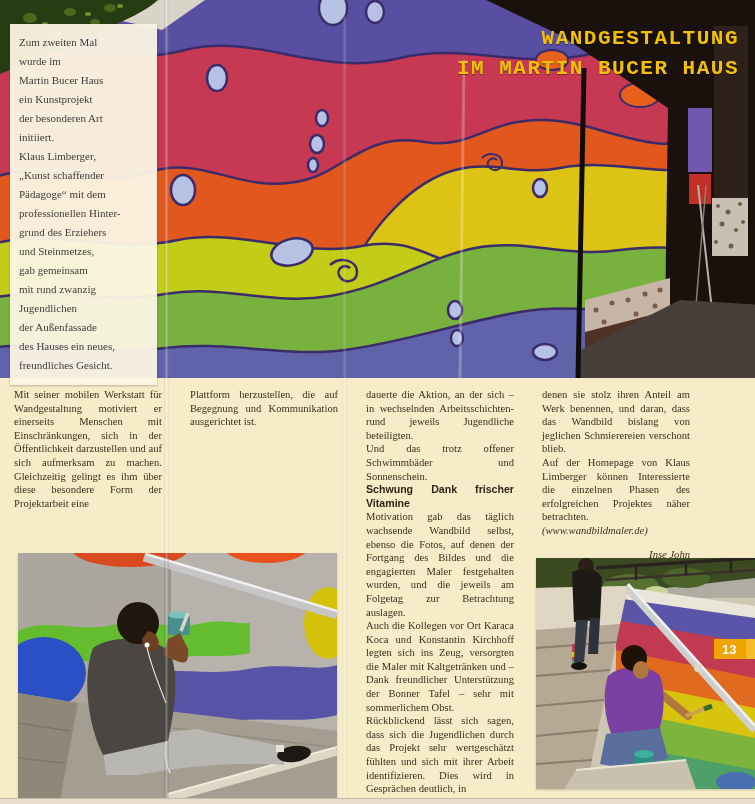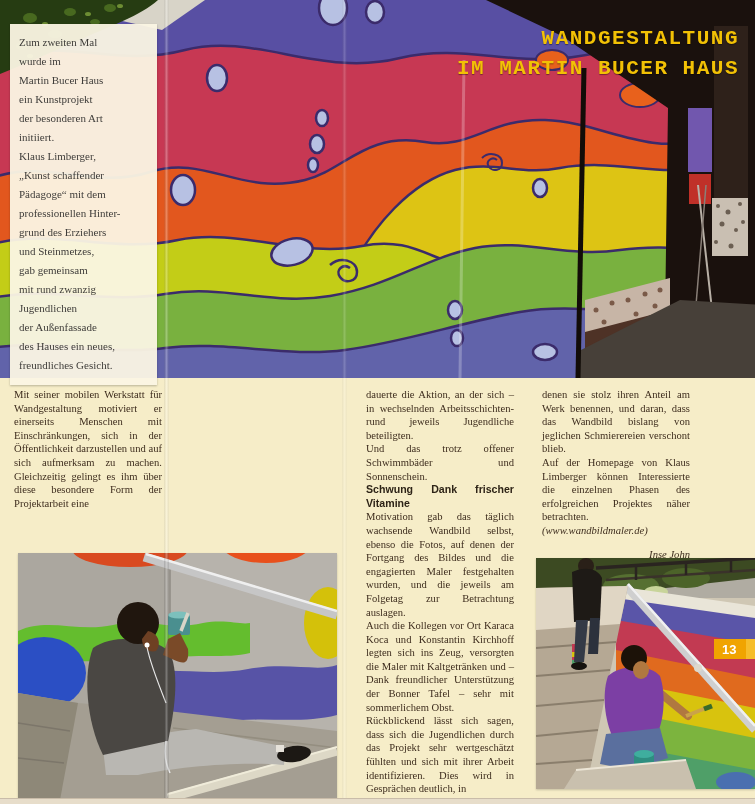--- a/index.html
+++ b/index.html
@@ -161,20 +161,21 @@
     <div class="page-title">
       <div>WANDGESTALTUNG</div>
       <div>IM MARTIN BUCER HAUS</div>
     </div>
   </div>
 
   <div class="col col1">
     <p>Mit seiner mobilen Werkstatt für Wandgestaltung motiviert er einerseits Menschen mit Einschränkungen, sich in der Öffentlichkeit darzustellen und auf sich aufmerksam zu machen. Gleichzeitig gelingt es ihm über diese besondere Form der Projektarbeit eine</p>
   </div>
   <div class="col col2">
+    <p>Plattform herzustellen, die auf Begegnung und Kommunikation ausgerichtet ist.</p>
   </div>
   <div class="col col3">
     <p>dauerte die Aktion, an der sich – in wechselnden Arbeitsschichten- rund jeweils Jugendliche beteiligten.</p>
     <p>Und das trotz offener Schwimmbäder und Sonnenschein.</p>
     <p class="subhead">Schwung Dank frischer Vitamine</p>
     <p>Motivation gab das täglich wachsende Wandbild selbst, ebenso die Fotos, auf denen der Fortgang des Bildes und die engagierten Maler festgehalten wurden, und die jeweils am Folgetag zur Betrachtung auslagen.</p>
     <p>Auch die Kollegen vor Ort Karaca Koca und Konstantin Kirchhoff legten sich ins Zeug, versorgten die Maler mit Kaltgetränken und – Dank freundlicher Unterstützung der Bonner Tafel – sehr mit sommerlichem Obst.</p>
     <p>Rückblickend lässt sich sagen, dass sich die Jugendlichen durch das Projekt sehr wertgeschätzt fühlten und sich mit ihrer Arbeit identifizieren. Dies wird in Gesprächen deutlich, in</p>
   </div>
   <div class="col col4">

